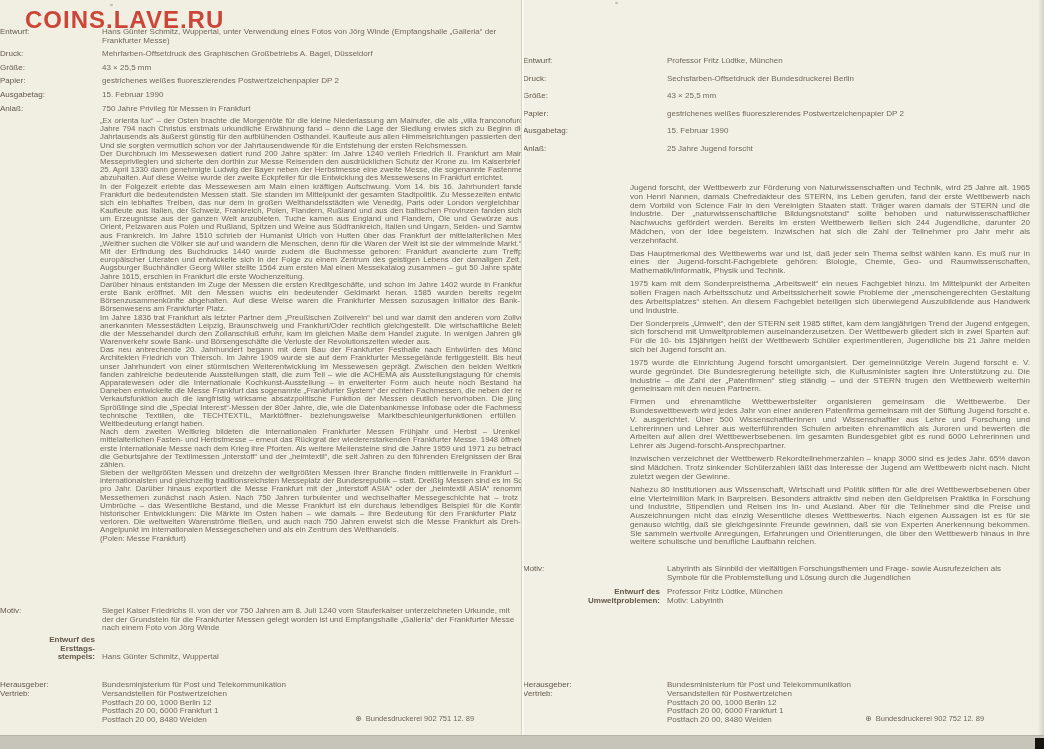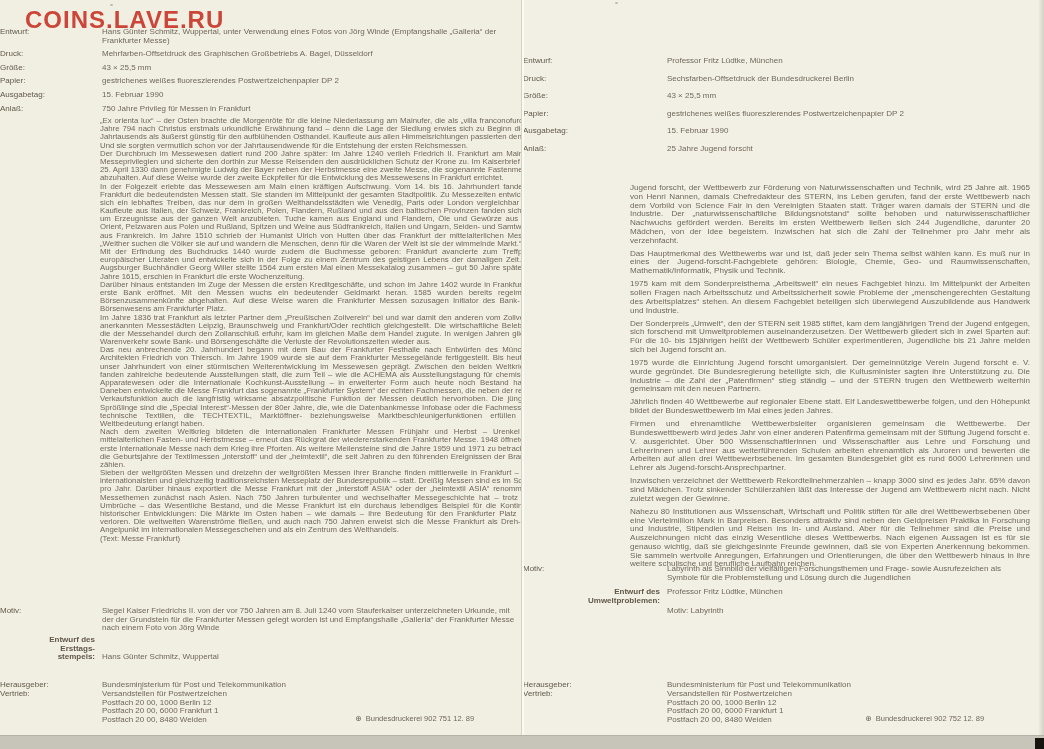--- a/index.html
+++ b/index.html
@@ -26,21 +26,21 @@
 
   
   .mrow{position:absolute;display:grid;column-gap:7px;}
   .mrow-left{top:607px;left:0;grid-template-columns:95px 420px;}
   .mrow-right{top:565px;left:0;grid-template-columns:137px 362px;}
   .srow{position:absolute;display:grid;column-gap:7px;}
   .srow-left{top:636px;left:0;grid-template-columns:95px 420px;}
   .srow-right{top:588px;left:0;grid-template-columns:137px 362px;}
   .slabel div{font-weight:bold;text-align:right;font-size:8px;line-height:8.6px;color:#615849;}
   .svalue{font-size:8px;line-height:8.6px;align-self:end;}
-  .svalue .v2{margin-top:10px;}
+  .svalue .v2{margin-top:0;}
 
   
   .footer{position:absolute;top:681px;left:0;display:grid;column-gap:7px;row-gap:1px;}
   .footer-left{grid-template-columns:95px 420px;}
   .footer-right{grid-template-columns:137px 368px;}
   .footer .flabel,.footer .fvalue{font-size:8px;line-height:8.4px;}
   .vlines div{font-size:8px;line-height:8.4px;}
   .druck{position:absolute;top:714px;font-size:7.5px;color:#70675a;display:flex;gap:4px;align-items:center;}
   .druck .emb{font-size:8px;line-height:8px;}
   .druck-left{left:355px;}
@@ -83,21 +83,21 @@
     <div class="bodytext body-left">
         <p>„Ex orienta lux“ – der Osten brachte die Morgenröte für die kleine Niederlassung am Mainufer, die als „villa franconofurd“ im Jahre 794 nach Christus erstmals urkundliche Erwähnung fand – denn die Lage der Siedlung erwies sich zu Beginn dieses Jahrtausends als äußerst günstig für den aufblühenden Osthandel. Kaufleute aus allen Himmelsrichtungen passierten den Ort. Und sie sorgten vermutlich schon vor der Jahrtausendwende für die Entstehung der ersten Reichsmessen.</p>
         <p>Der Durchbruch im Messewesen datiert rund 200 Jahre später: Im Jahre 1240 verlieh Friedrich II. Frankfurt am Main die Messeprivilegien und sicherte den dorthin zur Messe Reisenden den ausdrücklichen Schutz der Krone zu. Im Kaiserbrief vom 25. April 1330 dann genehmigte Ludwig der Bayer neben der Herbstmesse eine zweite Messe, die sogenannte Fastenmesse, abzuhalten. Auf diese Weise wurde der zweite Eckpfeiler für die Entwicklung des Messewesens in Frankfurt errichtet.</p>
         <p>In der Folgezeit erlebte das Messewesen am Main einen kräftigen Aufschwung. Vom 14. bis 16. Jahrhundert fanden in Frankfurt die bedeutendsten Messen statt. Sie standen im Mittelpunkt der gesamten Stadtpolitik. Zu Messezeiten entwickelte sich ein lebhaftes Treiben, das nur dem in großen Welthandelsstädten wie Venedig, Paris oder London vergleichbar war. Kaufleute aus Italien, der Schweiz, Frankreich, Polen, Flandern, Rußland und aus den baltischen Provinzen fanden sich ein, um Erzeugnisse aus der ganzen Welt anzubieten. Tuche kamen aus England und Flandern, Öle und Gewürze aus dem Orient, Pelzwaren aus Polen und Rußland, Spitzen und Weine aus Südfrankreich, Italien und Ungarn, Seiden- und Samtwaren aus Frankreich. Im Jahre 1510 schrieb der Humanist Ulrich von Hutten über das Frankfurt der mittelalterlichen Messen: „Weither suchen die Völker sie auf und wandern die Menschen, denn für die Waren der Welt ist sie der wimmelnde Markt.“</p>
         <p>Mit der Erfindung des Buchdrucks 1440 wurde zudem die Buchmesse geboren: Frankfurt avancierte zum Treffpunkt europäischer Literaten und entwickelte sich in der Folge zu einem Zentrum des geistigen Lebens der damaligen Zeit. Der Augsburger Buchhändler Georg Willer stellte 1564 zum ersten Mal einen Messekatalog zusammen – gut 50 Jahre später, im Jahre 1615, erschien in Frankfurt die erste Wochenzeitung.</p>
         <p>Darüber hinaus entstanden im Zuge der Messen die ersten Kreditgeschäfte, und schon im Jahre 1402 wurde in Frankfurt die erste Bank eröffnet. Mit den Messen wuchs ein bedeutender Geldmarkt heran. 1585 wurden bereits regelmäßig Börsenzusammenkünfte abgehalten. Auf diese Weise waren die Frankfurter Messen sozusagen Initiator des Bank- und Börsenwesens am Frankfurter Platz.</p>
         <p>Im Jahre 1836 trat Frankfurt als letzter Partner dem „Preußischen Zollverein“ bei und war damit den anderen vom Zollverein anerkannten Messestädten Leipzig, Braunschweig und Frankfurt/Oder rechtlich gleichgestellt. Die wirtschaftliche Belebung, die der Messehandel durch den Zollanschluß erfuhr, kam im gleichen Maße dem Handel zugute. In wenigen Jahren glichen Warenverkehr sowie Bank- und Börsengeschäfte die Verluste der Revolutionszeiten wieder aus.</p>
         <p>Das neu anbrechende 20. Jahrhundert begann mit dem Bau der Frankfurter Festhalle nach Entwürfen des Münchner Architekten Friedrich von Thiersch. Im Jahre 1909 wurde sie auf dem Frankfurter Messegelände fertiggestellt. Bis heute ist unser Jahrhundert von einer stürmischen Weiterentwicklung im Messewesen geprägt. Zwischen den beiden Weltkriegen fanden zahlreiche bedeutende Ausstellungen statt, die zum Teil – wie die ACHEMA als Ausstellungstagung für chemisches Apparatewesen oder die Internationale Kochkunst-Ausstellung – in erweiterter Form auch heute noch Bestand haben. Daneben entwickelte die Messe Frankfurt das sogenannte „Frankfurter System“ der echten Fachmessen, die neben der reinen Verkaufsfunktion auch die langfristig wirksame absatzpolitische Funktion der Messen deutlich hervorhoben. Die jüngsten Sprößlinge sind die „Special Interest“-Messen der 80er Jahre, die, wie die Datenbankmesse Infobase oder die Fachmesse für technische Textilien, die TECHTEXTIL, Marktöffner- beziehungsweise Marktbeschleunigerfunktionen erfüllen und Weltbedeutung erlangt haben.</p>
         <p>Nach dem zweiten Weltkrieg bildeten die internationalen Frankfurter Messen Frühjahr und Herbst – Urenkel der mittelalterlichen Fasten- und Herbstmesse – erneut das Rückgrat der wiedererstarkenden Frankfurter Messe. 1948 öffnete die erste Internationale Messe nach dem Krieg ihre Pforten. Als weitere Meilensteine sind die Jahre 1959 und 1971 zu betrachten: die Geburtsjahre der Textilmessen „interstoff“ und der „heimtextil“, die seit Jahren zu den führenden Ereignissen der Branche zählen.</p>
         <p>Sieben der weltgrößten Messen und dreizehn der weltgrößten Messen ihrer Branche finden mittlerweile in Frankfurt – dem internationalsten und gleichzeitig traditionsreichsten Messeplatz der Bundesrepublik – statt. Dreißig Messen sind es im Schnitt pro Jahr. Darüber hinaus exportiert die Messe Frankfurt mit der „interstoff ASIA“ oder der „heimtextil ASIA“ renommierte Messethemen zunächst nach Asien. Nach 750 Jahren turbulenter und wechselhafter Messegeschichte hat – trotz aller Umbrüche – das Wesentliche Bestand, und die Messe Frankfurt ist ein durchaus lebendiges Beispiel für die Kontinuität historischer Entwicklungen: Die Märkte im Osten haben – wie damals – ihre Bedeutung für den Frankfurter Platz nicht verloren. Die weltweiten Warenströme fließen, und auch nach 750 Jahren erweist sich die Messe Frankfurt als Dreh- und Angelpunkt im internationalen Messegeschehen und als ein Zentrum des Welthandels.</p>
-        <p>(Text: Messe Frankfurt)</p>
+        <p>(Polen: Messe Frankfurt)</p>
       </div>
 
     <div class="mrow mrow-left">
       <div class="flabel">Motiv:</div>
       <div class="fvalue">Siegel Kaiser Friedrichs II. von der vor 750 Jahren am 8. Juli 1240 vom Stauferkaiser unterzeichneten Urkunde, mit der der Grundstein für die Frankfurter Messen gelegt worden ist und Empfangshalle „Galleria“ der Frankfurter Messe nach einem Foto von Jörg Winde</div>
     </div>
 
     <div class="srow srow-left">
       <div class="slabel">
           <div>Entwurf des</div>
@@ -140,21 +140,20 @@
       <div class="flabel">Anlaß:</div>
       <div class="fvalue">25 Jahre Jugend forscht</div>
     </div>
 
     <div class="bodytext body-right">
         <p>Jugend forscht, der Wettbewerb zur Förderung von Naturwissenschaften und Technik, wird 25 Jahre alt. 1965 von Henri Nannen, damals Chefredakteur des STERN, ins Leben gerufen, fand der erste Wettbewerb nach dem Vorbild von Science Fair in den Vereinigten Staaten statt. Träger waren damals der STERN und die Industrie. Der „naturwissenschaftliche Bildungsnotstand“ sollte behoben und naturwissenschaftlicher Nachwuchs gefördert werden. Bereits im ersten Wettbewerb ließen sich 244 Jugendliche, darunter 20 Mädchen, von der Idee begeistern. Inzwischen hat sich die Zahl der Teilnehmer pro Jahr mehr als verzehnfacht.</p>
         <p>Das Hauptmerkmal des Wettbewerbs war und ist, daß jeder sein Thema selbst wählen kann. Es muß nur in eines der Jugend-forscht-Fachgebiete gehören: Biologie, Chemie, Geo- und Raumwissenschaften, Mathematik/Informatik, Physik und Technik.</p>
         <p>1975 kam mit dem Sonderpreisthema „Arbeitswelt“ ein neues Fachgebiet hinzu. Im Mittelpunkt der Arbeiten sollen Fragen nach Arbeitsschutz und Arbeitssicherheit sowie Probleme der „menschengerechten Gestaltung des Arbeitsplatzes“ stehen. An diesem Fachgebiet beteiligen sich überwiegend Auszubildende aus Handwerk und Industrie.</p>
         <p>Der Sonderpreis „Umwelt“, den der STERN seit 1985 stiftet, kam dem langjährigen Trend der Jugend entgegen, sich forschend mit Umweltproblemen auseinanderzusetzen. Der Wettbewerb gliedert sich in zwei Sparten auf: Für die 10- bis 15jährigen heißt der Wettbewerb Schüler experimentieren, Jugendliche bis 21 Jahre melden sich bei Jugend forscht an.</p>
         <p>1975 wurde die Einrichtung Jugend forscht umorganisiert. Der gemeinnützige Verein Jugend forscht e. V. wurde gegründet. Die Bundesregierung beteiligte sich, die Kultusminister sagten ihre Unterstützung zu. Die Industrie – die Zahl der „Patenfirmen“ stieg ständig – und der STERN trugen den Wettbewerb weiterhin gemeinsam mit den neuen Partnern.</p>
-        <p>Jährlich finden 40 Wettbewerbe auf regionaler Ebene statt. Elf Landeswettbewerbe folgen, und den Höhepunkt bildet der Bundeswettbewerb im Mai eines jeden Jahres.</p>
         <p>Firmen und ehrenamtliche Wettbewerbsleiter organisieren gemeinsam die Wettbewerbe. Der Bundeswettbewerb wird jedes Jahr von einer anderen Patenfirma gemeinsam mit der Stiftung Jugend forscht e. V. ausgerichtet. Über 500 Wissenschaftlerinnen und Wissenschaftler aus Lehre und Forschung und Lehrerinnen und Lehrer aus weiterführenden Schulen arbeiten ehrenamtlich als Juroren und bewerten die Arbeiten auf allen drei Wettbewerbsebenen. Im gesamten Bundesgebiet gibt es rund 6000 Lehrerinnen und Lehrer als Jugend-forscht-Ansprechpartner.</p>
         <p>Inzwischen verzeichnet der Wettbewerb Rekordteilnehmerzahlen – knapp 3000 sind es jedes Jahr. 65% davon sind Mädchen. Trotz sinkender Schülerzahlen läßt das Interesse der Jugend am Wettbewerb nicht nach. Nicht zuletzt wegen der Gewinne.</p>
         <p>Nahezu 80 Institutionen aus Wissenschaft, Wirtschaft und Politik stiften für alle drei Wettbewerbsebenen über eine Viertelmillion Mark in Barpreisen. Besonders attraktiv sind neben den Geldpreisen Praktika in Forschung und Industrie, Stipendien und Reisen ins In- und Ausland. Aber für die Teilnehmer sind die Preise und Auszeichnungen nicht das einzig Wesentliche dieses Wettbewerbs. Nach eigenen Aussagen ist es für sie genauso wichtig, daß sie gleichgesinnte Freunde gewinnen, daß sie von Experten Anerkennung bekommen. Sie sammeln wertvolle Anregungen, Erfahrungen und Orientierungen, die über den Wettbewerb hinaus in ihre weitere schulische und berufliche Laufbahn reichen.</p>
       </div>
 
     <div class="mrow mrow-right">
       <div class="flabel">Motiv:</div>
       <div class="fvalue">Labyrinth als Sinnbild der vielfältigen Forschungsthemen und Frage- sowie Ausrufezeichen als Symbole für die Problemstellung und Lösung durch die Jugendlichen</div>
     </div>
 

